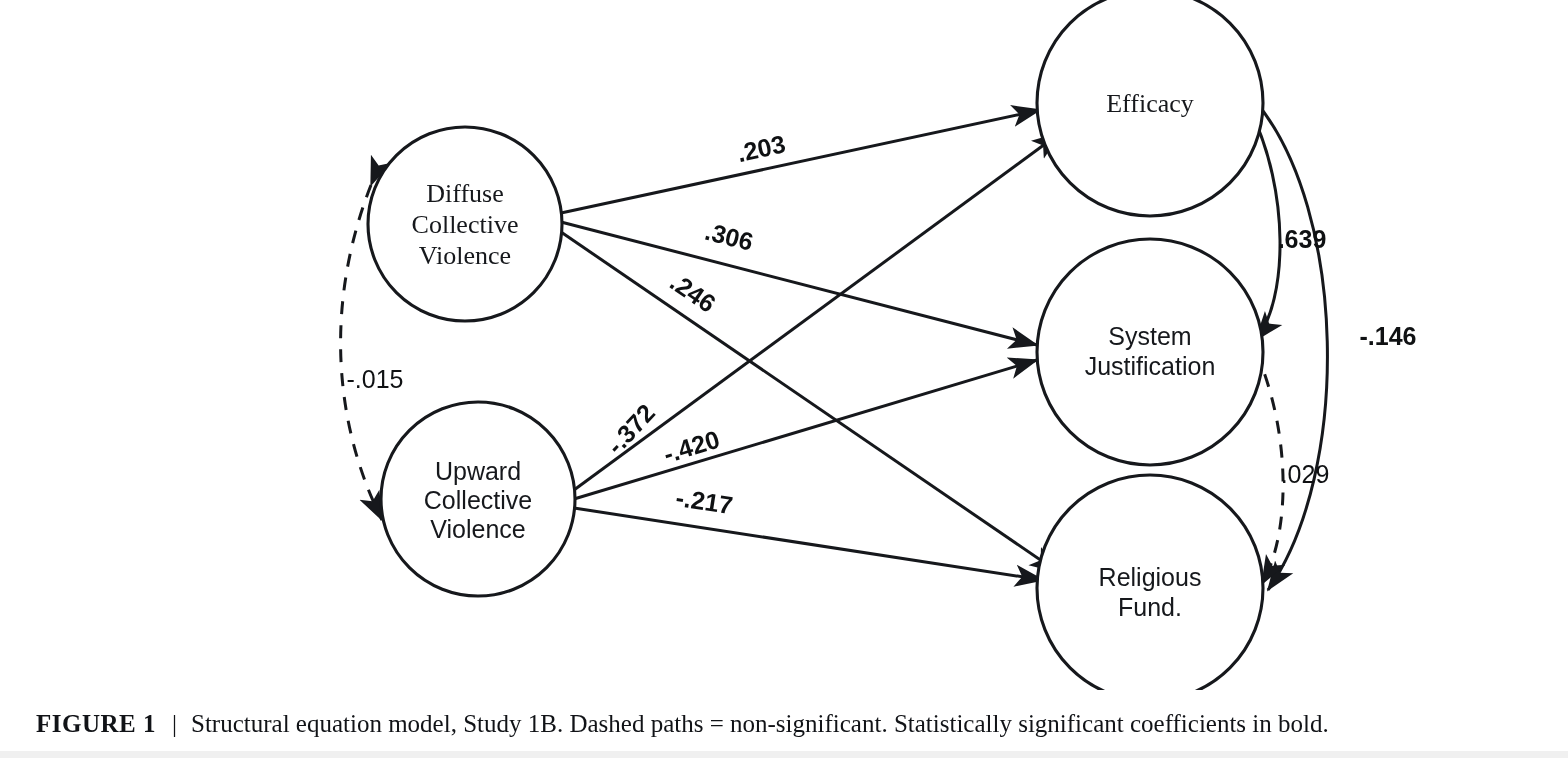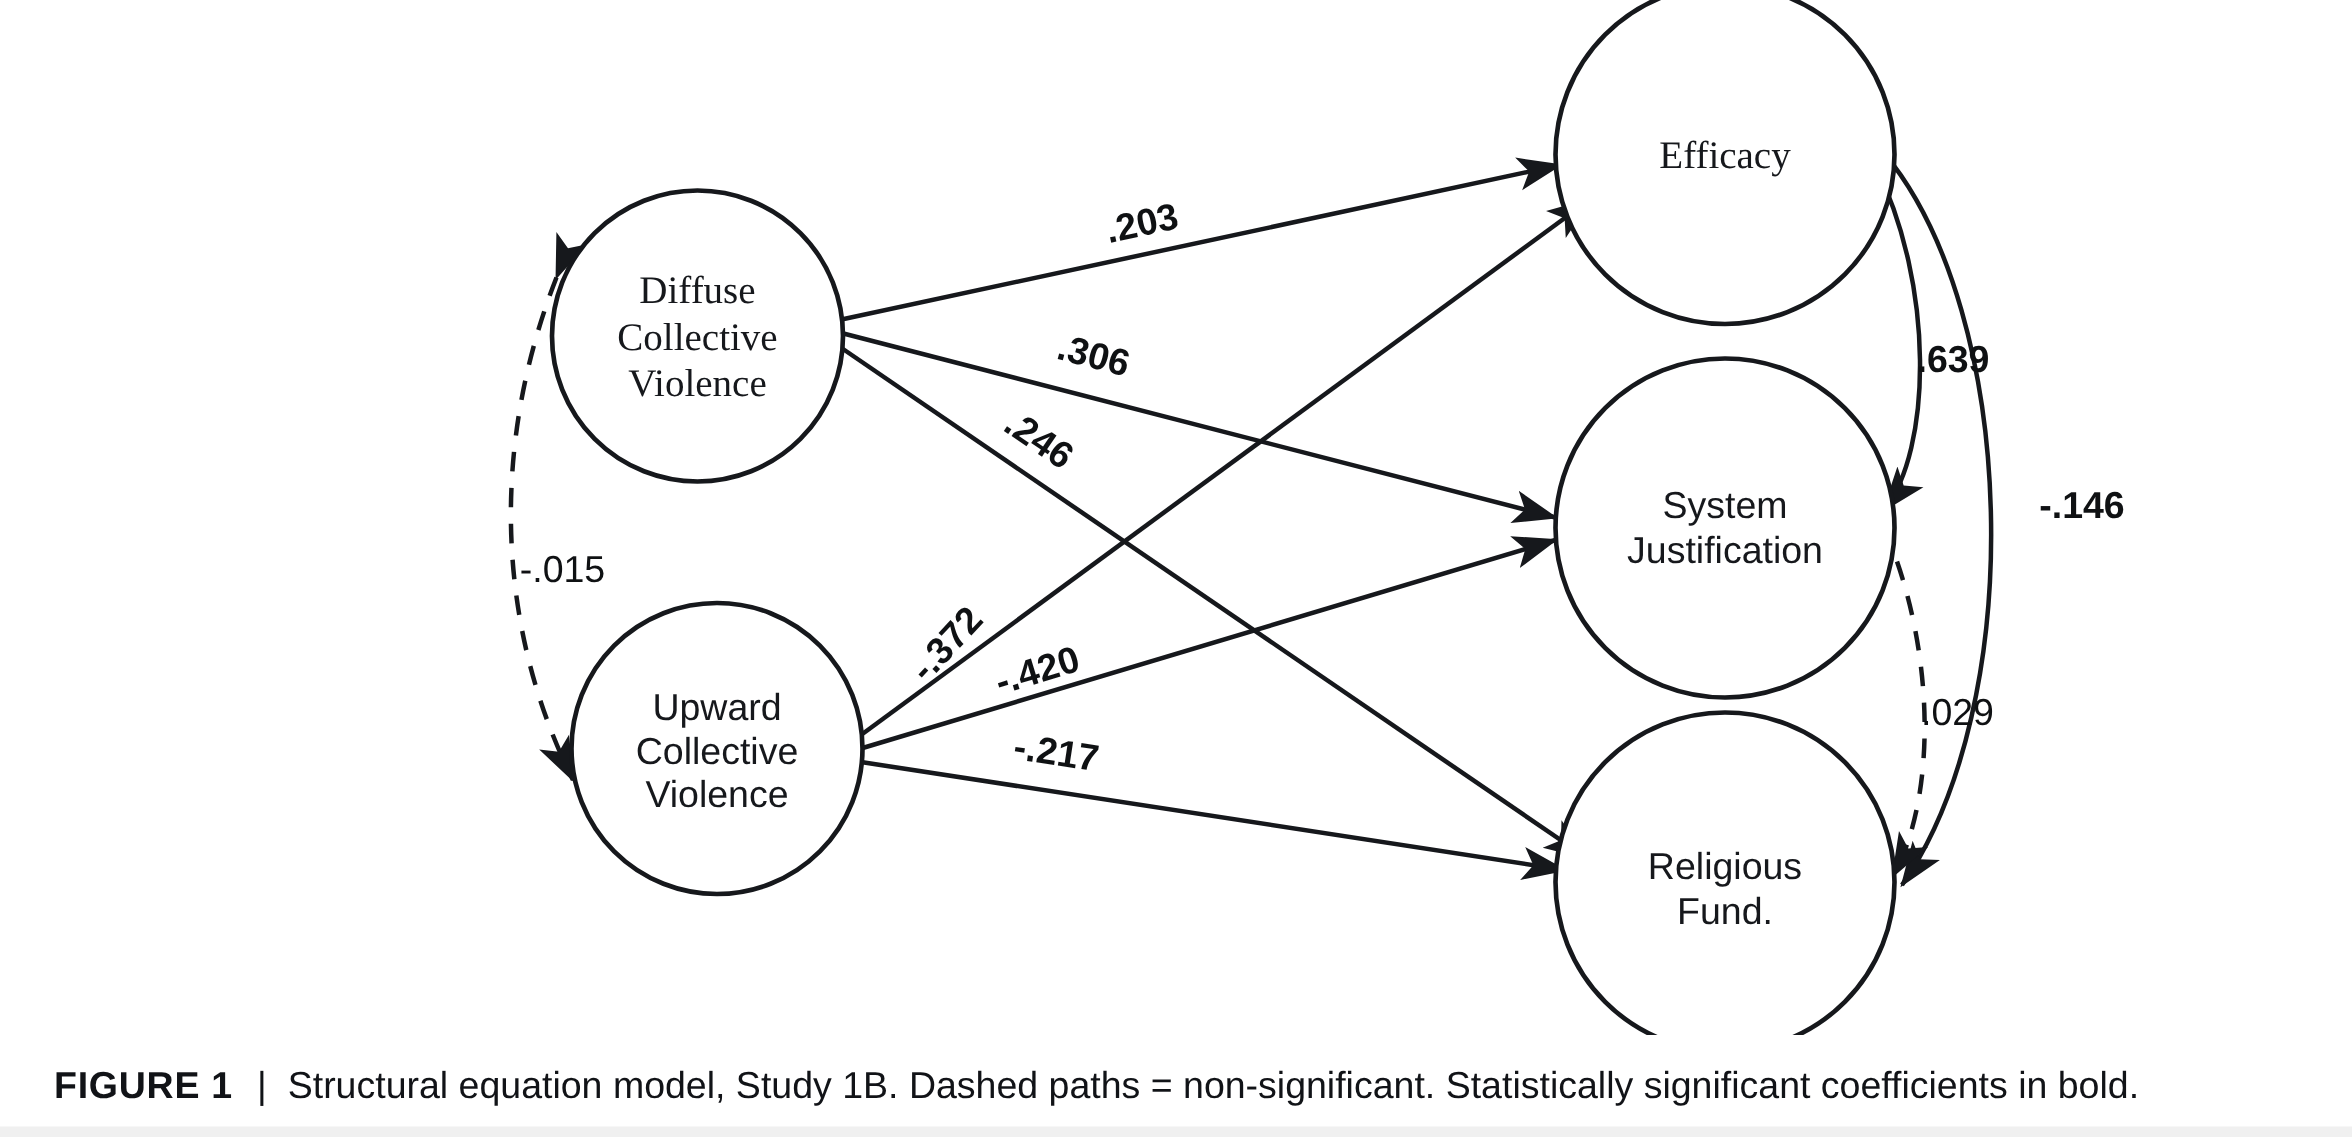--- a/index.html
+++ b/index.html
@@ -82,21 +82,21 @@
     width: 1568px;
     height: 68px;
     background: #ffffff;
     display: flex;
     align-items: center;
     box-sizing: border-box;
     padding-left: 36px;
     padding-right: 20px;
   }
   .caption-text {
-    font-family: Liberation Sans, sans-serif;
+    font-family: Liberation Serif, serif;
     font-size: 25px;
     color: #111317;
     white-space: nowrap;
   }
   .caption-figno {
     font-weight: bold;
     letter-spacing: 0.5px;
   }
   .caption-sep {
     display: inline-block;

